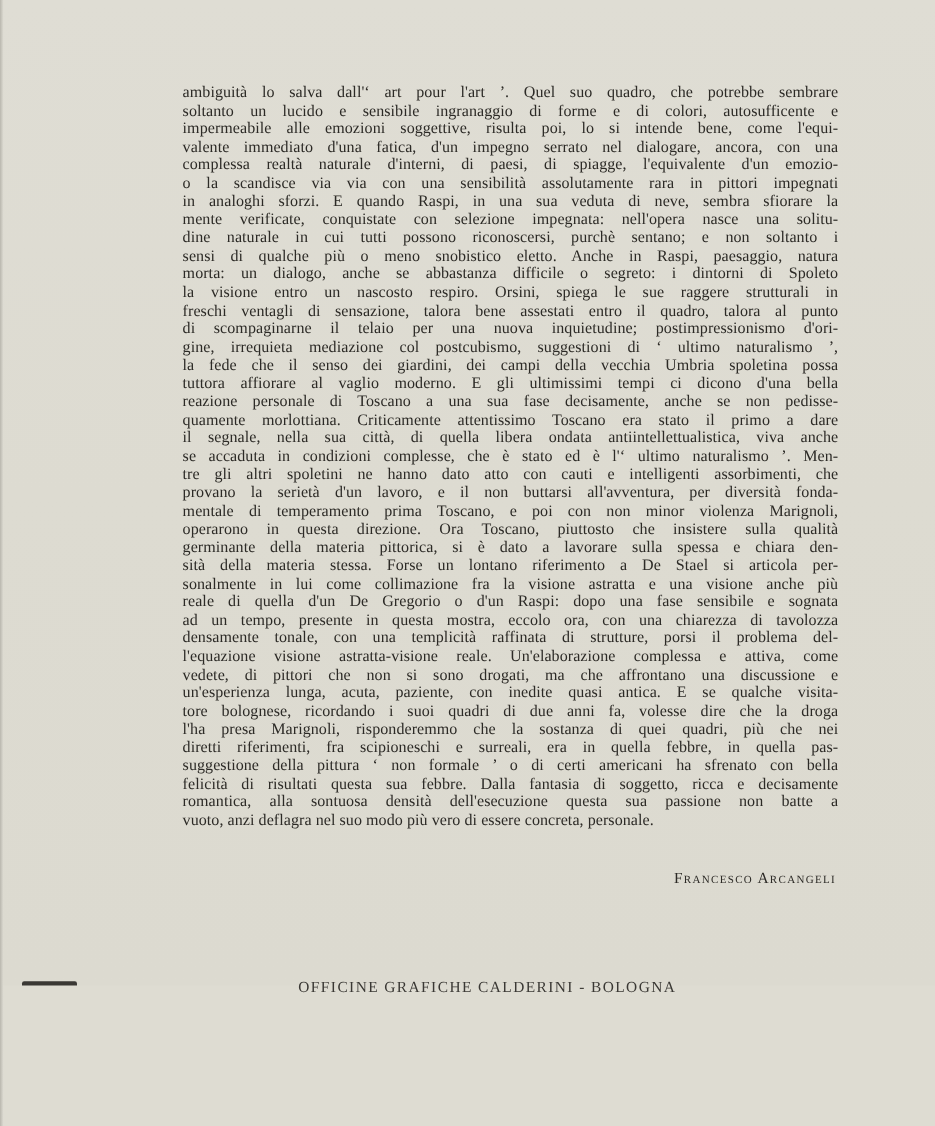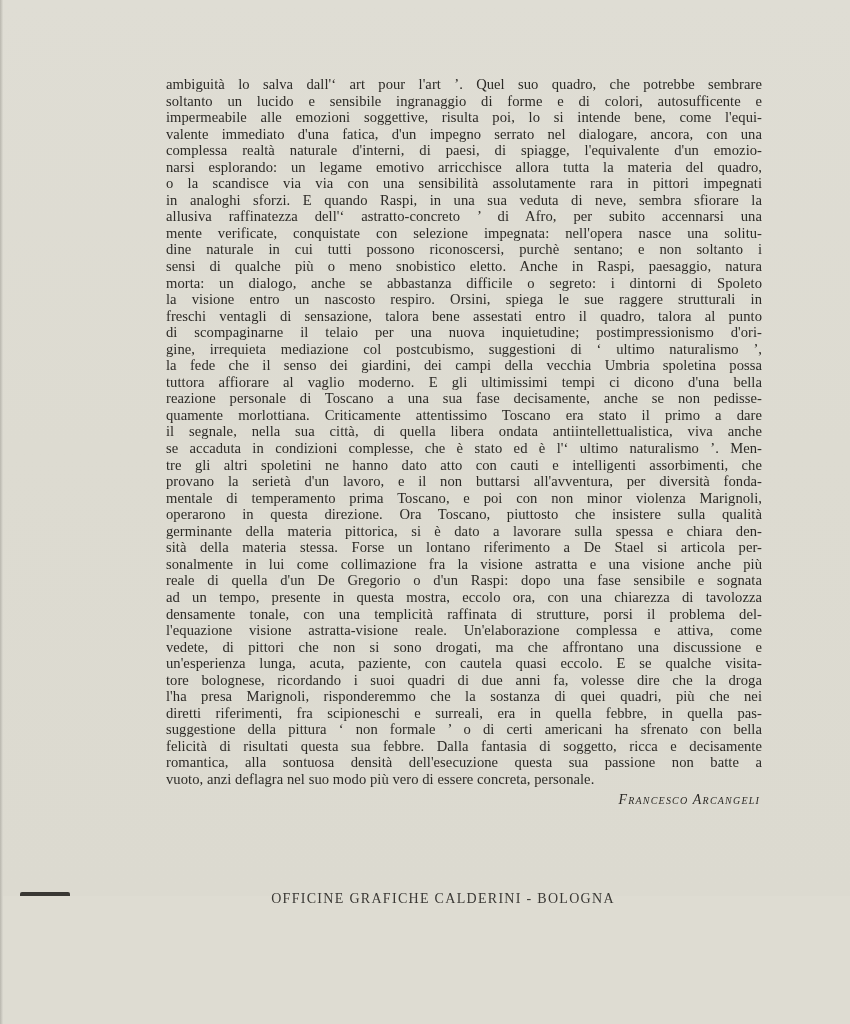--- a/index.html
+++ b/index.html
@@ -55,21 +55,20 @@
       text-align-last: left;
     }
     .signature {
       position: absolute;
       right: 90px;
       top: 792px;
       font-size: 14px;
       font-variant: small-caps;
       letter-spacing: 1.2px;
       color: #2c2a26;
-      font-style: italic;
     }
     .imprint {
       position: absolute;
       left: 0;
       width: 850px;
       top: 891px;
       text-align: center;
       font-size: 14px;
       letter-spacing: 1.3px;
       color: #3a3834;
@@ -82,24 +81,22 @@
 
 <div class="page">
   <div class="edge-left"></div>
 
   <div class="article">
     <span class="line">ambiguità lo salva dall'‘ art pour l'art ’. Quel suo quadro, che potrebbe sembrare</span>
     <span class="line">soltanto un lucido e sensibile ingranaggio di forme e di colori, autosufficente e</span>
     <span class="line">impermeabile alle emozioni soggettive, risulta poi, lo si intende bene, come l'equi-</span>
     <span class="line">valente immediato d'una fatica, d'un impegno serrato nel dialogare, ancora, con una</span>
     <span class="line">complessa realtà naturale d'interni, di paesi, di spiagge, l'equivalente d'un emozio-</span>
-    <span class="line">narsi esplorando: un legame emotivo arricchisce allora tutta la materia del quadro,</span>
     <span class="line">o la scandisce via via con una sensibilità assolutamente rara in pittori impegnati</span>
     <span class="line">in analoghi sforzi. E quando Raspi, in una sua veduta di neve, sembra sfiorare la</span>
-    <span class="line">allusiva raffinatezza dell'‘ astratto-concreto ’ di Afro, per subito accennarsi una</span>
     <span class="line">mente verificate, conquistate con selezione impegnata: nell'opera nasce una solitu-</span>
     <span class="line">dine naturale in cui tutti possono riconoscersi, purchè sentano; e non soltanto i</span>
     <span class="line">sensi di qualche più o meno snobistico eletto. Anche in Raspi, paesaggio, natura</span>
     <span class="line">morta: un dialogo, anche se abbastanza difficile o segreto: i dintorni di Spoleto</span>
     <span class="line">la visione entro un nascosto respiro. Orsini, spiega le sue raggere strutturali in</span>
     <span class="line">freschi ventagli di sensazione, talora bene assestati entro il quadro, talora al punto</span>
     <span class="line">di scompaginarne il telaio per una nuova inquietudine; postimpressionismo d'ori-</span>
     <span class="line">gine, irrequieta mediazione col postcubismo, suggestioni di ‘ ultimo naturalismo ’,</span>
     <span class="line">la fede che il senso dei giardini, dei campi della vecchia Umbria spoletina possa</span>
     <span class="line">tuttora affiorare al vaglio moderno. E gli ultimissimi tempi ci dicono d'una bella</span>
@@ -112,21 +109,21 @@
     <span class="line">mentale di temperamento prima Toscano, e poi con non minor violenza Marignoli,</span>
     <span class="line">operarono in questa direzione. Ora Toscano, piuttosto che insistere sulla qualità</span>
     <span class="line">germinante della materia pittorica, si è dato a lavorare sulla spessa e chiara den-</span>
     <span class="line">sità della materia stessa. Forse un lontano riferimento a De Stael si articola per-</span>
     <span class="line">sonalmente in lui come collimazione fra la visione astratta e una visione anche più</span>
     <span class="line">reale di quella d'un De Gregorio o d'un Raspi: dopo una fase sensibile e sognata</span>
     <span class="line">ad un tempo, presente in questa mostra, eccolo ora, con una chiarezza di tavolozza</span>
     <span class="line">densamente tonale, con una templicità raffinata di strutture, porsi il problema del-</span>
     <span class="line">l'equazione visione astratta-visione reale. Un'elaborazione complessa e attiva, come</span>
     <span class="line">vedete, di pittori che non si sono drogati, ma che affrontano una discussione e</span>
-    <span class="line">un'esperienza lunga, acuta, paziente, con cautela quasi eccolo. E se qualche visita-</span>
+    <span class="line">un'esperienza lunga, acuta, paziente, con inedite quasi antica. E se qualche visita-</span>
     <span class="line">tore bolognese, ricordando i suoi quadri di due anni fa, volesse dire che la droga</span>
     <span class="line">l'ha presa Marignoli, risponderemmo che la sostanza di quei quadri, più che nei</span>
     <span class="line">diretti riferimenti, fra scipioneschi e surreali, era in quella febbre, in quella pas-</span>
     <span class="line">suggestione della pittura ‘ non formale ’ o di certi americani ha sfrenato con bella</span>
     <span class="line">felicità di risultati questa sua febbre. Dalla fantasia di soggetto, ricca e decisamente</span>
     <span class="line">romantica, alla sontuosa densità dell'esecuzione questa sua passione non batte a</span>
     <span class="line last">vuoto, anzi deflagra nel suo modo più vero di essere concreta, personale.</span>
   </div>
 
   <div class="signature">Francesco Arcangeli</div>

